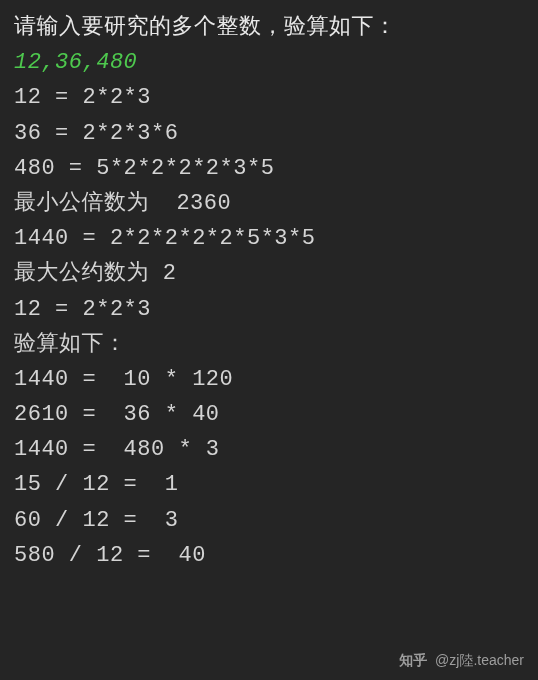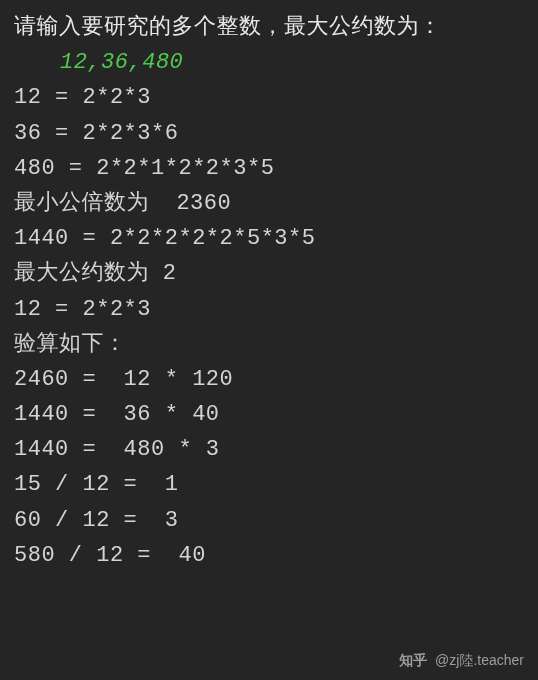--- a/index.html
+++ b/index.html
@@ -22,51 +22,50 @@
       line-height: 1.6;
       white-space: pre;
       letter-spacing: 0.5px;
     }
     .prompt {
       color: #e8e8e8;
     }
     .input-text {
       color: #4ec94e;
       font-style: italic;
-      margin-left: 46px;
     }
     .watermark {
       position: absolute;
       bottom: 10px;
       right: 14px;
       font-size: 14px;
       color: #9e9e9e;
       font-family: sans-serif;
       font-style: normal;
     }
     .watermark .brand {
       font-weight: bold;
       margin-right: 4px;
     }
   </style>
 </head>
 <body>
 
-<div class="line prompt">请输入要研究的多个整数，最大公约数为：</div>
+<div class="line prompt">请输入要研究的多个整数，验算如下：</div>
 <div class="line input-text">12,36,480</div>
 <div class="line">12 = 2*2*3</div>
 <div class="line">36 = 2*2*3*6</div>
-<div class="line">480 = 2*2*1*2*2*3*5</div>
+<div class="line">480 = 5*2*2*2*2*3*5</div>
 <div class="line">最小公倍数为  2360</div>
 <div class="line">1440 = 2*2*2*2*2*5*3*5</div>
 <div class="line">最大公约数为 2</div>
 <div class="line">12 = 2*2*3</div>
 <div class="line">验算如下：</div>
-<div class="line">2460 =  12 * 120</div>
-<div class="line">1440 =  36 * 40</div>
+<div class="line">1440 =  10 * 120</div>
+<div class="line">2610 =  36 * 40</div>
 <div class="line">1440 =  480 * 3</div>
 <div class="line">15 / 12 =  1</div>
 <div class="line">60 / 12 =  3</div>
 <div class="line">580 / 12 =  40</div>
 
 <div class="watermark">
   <span class="brand">知乎</span>
   <span>@zj陸.teacher</span>
 </div>
 

